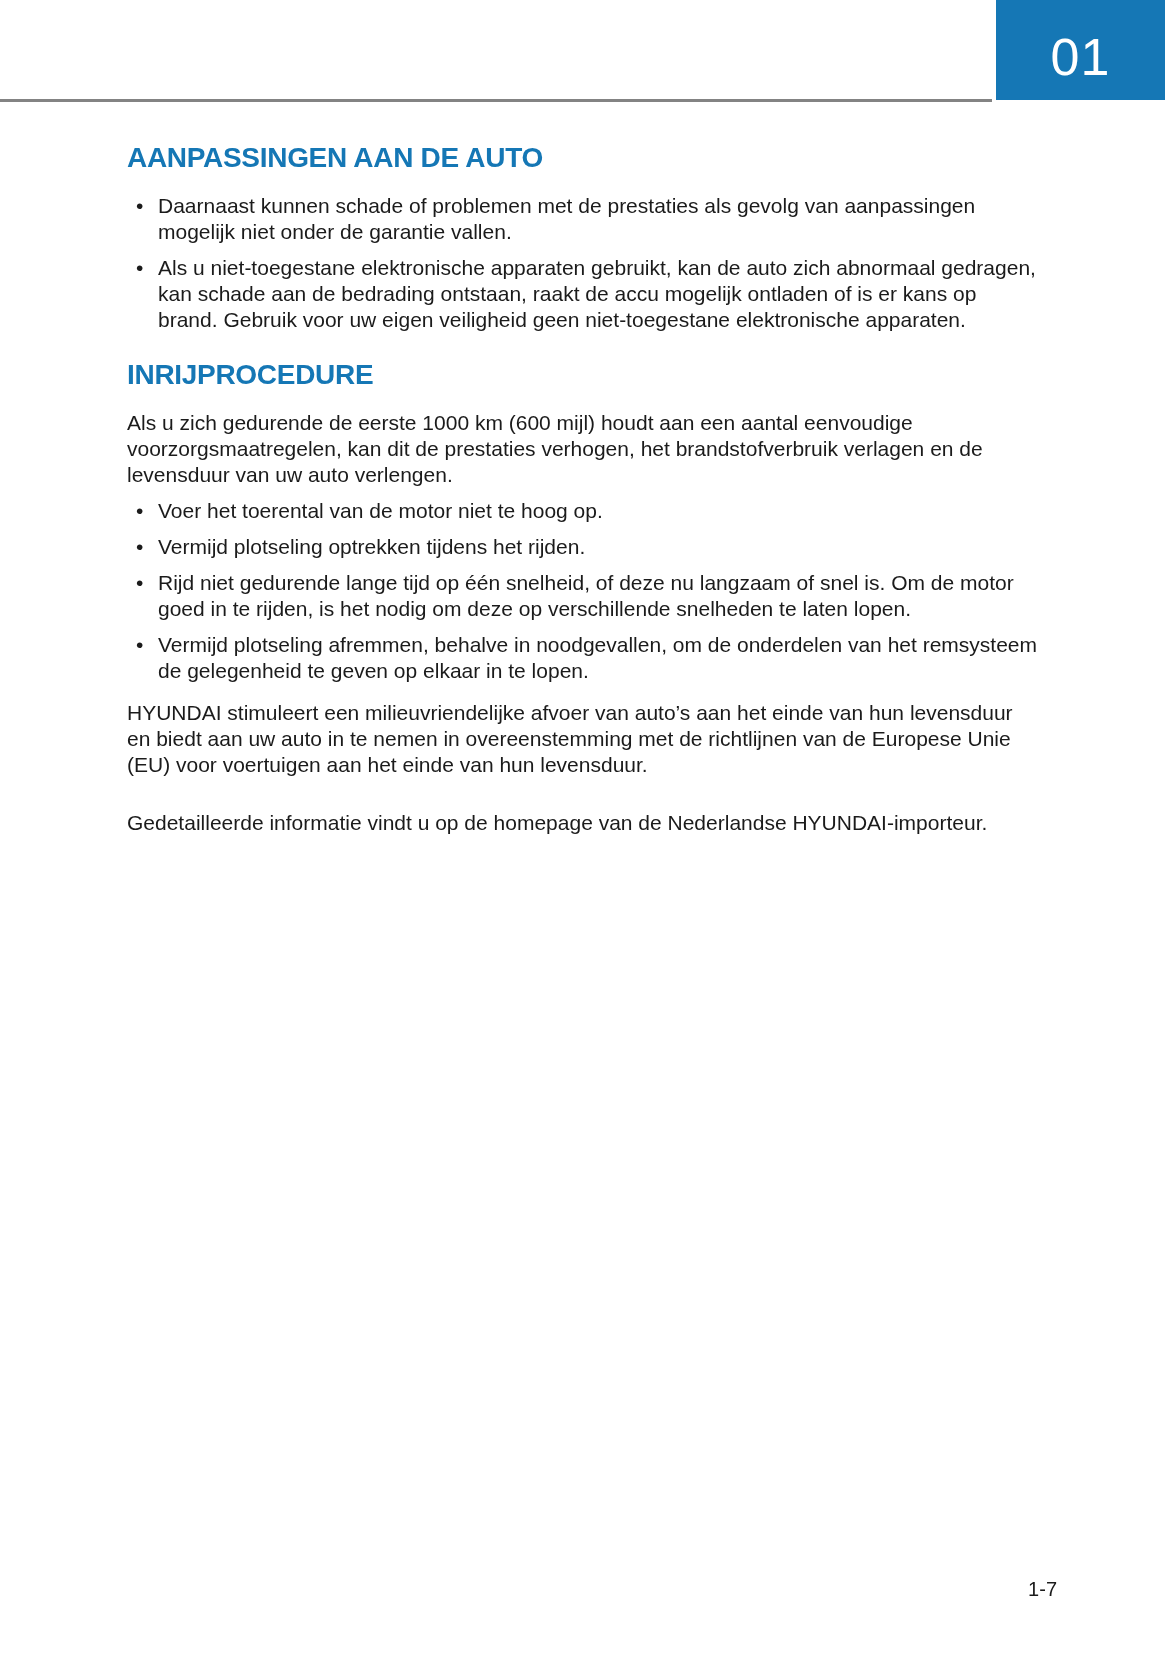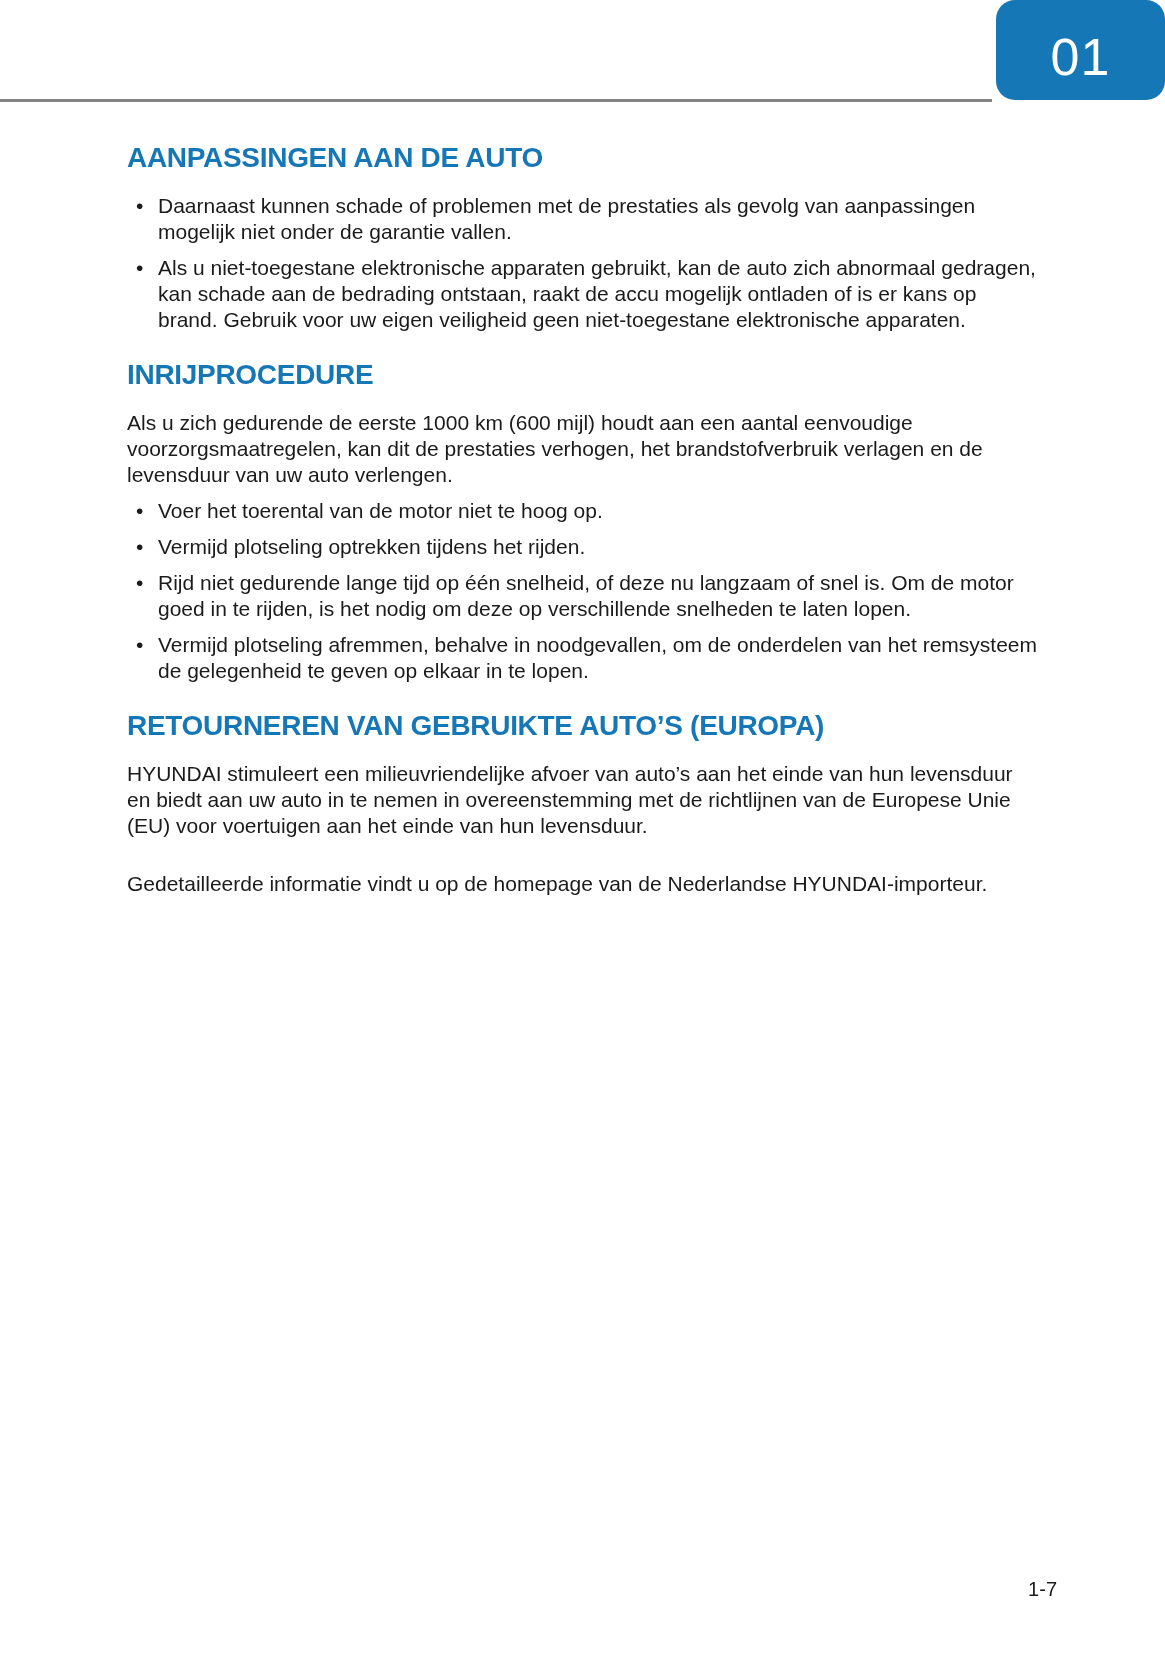--- a/index.html
+++ b/index.html
@@ -25,21 +25,20 @@
     background: #1577b5;
     color: #ffffff;
     display: flex;
     align-items: center;
     justify-content: center;
     box-sizing: border-box;
     padding-top: 14px;
     font-size: 52px;
     font-weight: 400;
     letter-spacing: 1px;
-    border-radius: 19px;
   }
   .header-rule {
     position: absolute;
     left: 0;
     top: 99px;
     width: 992px;
     height: 3px;
     background: #838383;
   }
   .content {
@@ -141,21 +140,20 @@
       <li>
         <span class="bullet-dot">•</span>
         <p class="li-para">Rijd niet gedurende lange tijd op één snelheid, of deze nu langzaam of snel is. Om de motor goed in te rijden, is het nodig om deze op verschillende snelheden te laten lopen.</p>
       </li>
       <li>
         <span class="bullet-dot">•</span>
         <p class="li-para">Vermijd plotseling afremmen, behalve in noodgevallen, om de onderdelen van het remsysteem de gelegenheid te geven op elkaar in te lopen.</p>
       </li>
     </ul>
 
-    <h2 class="section-heading">RETOURNEREN VAN GEBRUIKTE AUTO’S (EUROPA)</h2>
 
     <p class="body-para">HYUNDAI stimuleert een milieuvriendelijke afvoer van auto’s aan het einde van hun levensduur en biedt aan uw auto in te nemen in overeenstemming met de richtlijnen van de Europese Unie (EU) voor voertuigen aan het einde van hun levensduur.</p>
 
     <p class="body-para last">Gedetailleerde informatie vindt u op de homepage van de Nederlandse HYUNDAI-importeur.</p>
 
   </div>
 
   <div class="page-number">1-7</div>
 
 </div>

